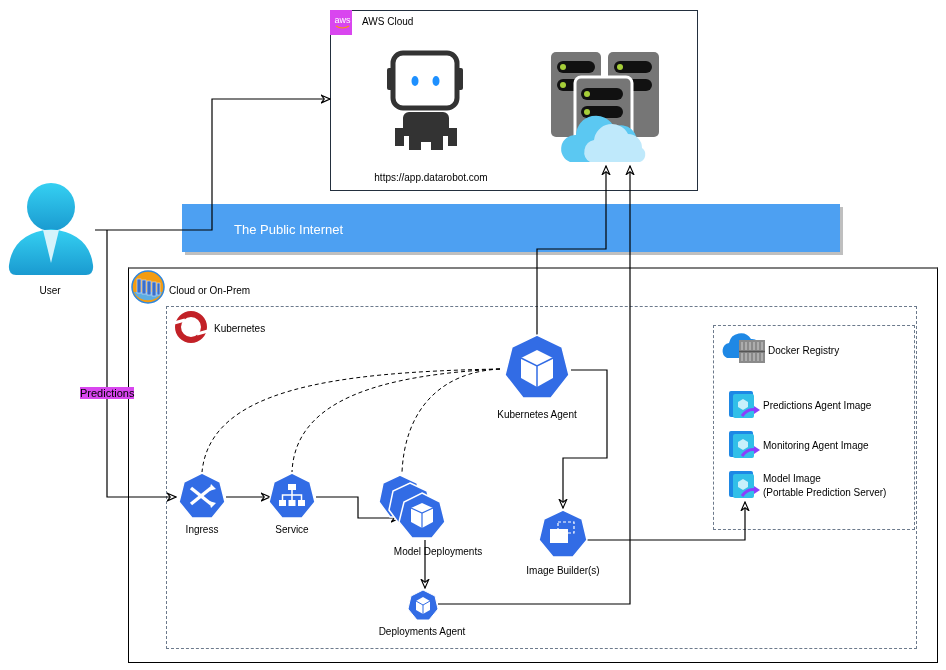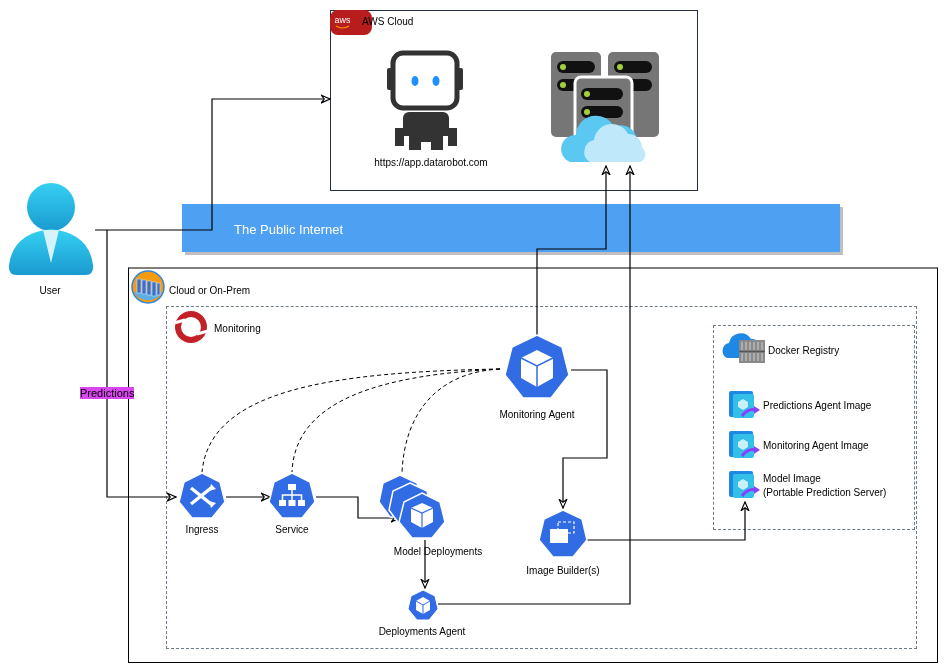--- a/index.html
+++ b/index.html
@@ -1,21 +1,21 @@
 <!DOCTYPE html>
 <html><head>
 <meta charset="utf-8">
 <style>
   html,body{margin:0;padding:0;background:#fff;}
   body{width:946px;height:670px;position:relative;overflow:hidden;font-family:"Liberation Sans",sans-serif;font-size:12px;color:#000;}
   .abs{position:absolute;}
   .lbl{position:absolute;white-space:nowrap;font-size:10px;color:#000;}
   .center{transform:translateX(-50%);text-align:center;}
   #aws-box{left:330px;top:10px;width:366px;height:179px;border:1px solid #232f3e;background:#fff;}
-  #aws-badge{left:330px;top:10px;width:42px;height:25px;background:#b91c1c;border-radius:8px;}
+  #aws-badge{left:330px;top:10px;width:22px;height:25px;background:#d946ef;}
   #internet{left:182px;top:204px;width:658px;height:48px;background:#4da0f2;box-shadow:3px 3px 0 #bfbfbf;}
   #cloud-box{left:128px;top:267px;width:808px;height:393px;border:1px solid #000;border-top:2px solid #7f7f7f;}
   #k8s-box{left:166px;top:306px;width:749px;height:341px;border:1px dashed #6c7a8c;}
   #reg-box{left:713px;top:325px;width:200px;height:203px;border:1px dashed #6c7a8c;}
   svg.overlay{position:absolute;left:0;top:0;}
 </style>
 </head>
 <body>
 
 <div id="cloud-box" class="abs"></div>
@@ -57,21 +57,21 @@
 <div class="lbl" style="left:362px;top:16px;">AWS Cloud</div>
 
 <svg class="abs" style="left:385px;top:50px;" width="80" height="102">
   <rect x="2" y="18" width="6" height="22" rx="2" fill="#333"></rect>
   <rect x="72" y="18" width="6" height="22" rx="2" fill="#333"></rect>
   <rect x="8" y="3" width="64" height="55" rx="10" fill="#fff" stroke="#333" stroke-width="5"></rect>
   <ellipse cx="30" cy="31" rx="3.5" ry="5" fill="#1e90ff"></ellipse>
   <ellipse cx="51" cy="31" rx="3.5" ry="5" fill="#1e90ff"></ellipse>
   <path d="M22,62 h36 a6,6 0 0 1 6,6 v10 h8 v18 h-9 v-10 h-5 v14 h-12 v-8 h-10 v8 h-12 v-14 h-5 v10 h-9 v-18 h8 v-10 a6,6 0 0 1 6,-6 z" fill="#333"></path>
 </svg>
-<div class="lbl center" style="left:431px;top:157px;">https://app.datarobot.com</div>
+<div class="lbl center" style="left:431px;top:172px;">https://app.datarobot.com</div>
 
 <svg class="abs" style="left:550px;top:52px;" width="110" height="115">
   <rect x="1" y="0" width="50" height="85" rx="5" fill="#767676"></rect>
   <rect x="58" y="0" width="51" height="85" rx="5" fill="#767676"></rect>
   <rect x="7" y="9" width="38" height="12" rx="6" fill="#111"></rect>
     <circle cx="13" cy="15" r="3" fill="#a6ce39"></circle>
   <rect x="7" y="27" width="38" height="12" rx="6" fill="#111"></rect>
     <circle cx="13" cy="33" r="3" fill="#a6ce39"></circle>
   <rect x="64" y="9" width="38" height="12" rx="6" fill="#111"></rect>
     <circle cx="70" cy="15" r="3" fill="#a6ce39"></circle>
@@ -114,21 +114,21 @@
       <rect x="26" y="13" width="3" height="12"></rect>
   </g>
 </svg>
 <div class="lbl" style="left:169px;top:285px;">Cloud or On-Prem</div>
 
 <svg class="abs" style="left:171px;top:309px;" width="40" height="36">
   <circle cx="20" cy="18" r="13" fill="none" stroke="#c22127" stroke-width="6"></circle>
   <path d="M3,14 L14,11" stroke="#fff" stroke-width="3"></path>
   <path d="M26,25 L37,22" stroke="#fff" stroke-width="3"></path>
 </svg>
-<div class="lbl" style="left:214px;top:323px;">Monitoring</div>
+<div class="lbl" style="left:214px;top:323px;">Kubernetes</div>
 
 <svg class="abs" style="left:178px;top:472px;" width="48" height="48">
   <path d="M24,1 L42,10 L47,30 L34,46 L14,46 L1,30 L6,10 Z" fill="#326ce5" stroke="#fff" stroke-width="1.5"></path>
   <g stroke="#fff" stroke-width="3.5" fill="none">
       <path d="M13,16 L33,32"></path>
       <path d="M13,32 L33,16"></path>
     </g>
   <path d="M33,12 L38,17 L31,19 Z M33,36 L38,31 L31,29 Z" fill="#fff"></path>
 </svg>
 <div class="lbl center" style="left:202px;top:524px;">Ingress</div>
@@ -160,21 +160,21 @@
       <path d="M13,16 L24,21 L35,16 M24,21 V36" stroke="#326ce5" stroke-width="1.2" fill="none"></path>
     </g>
 </svg>
 <div class="lbl center" style="left:438px;top:546px;">Model Deployments</div>
 
 <svg class="abs" style="left:503px;top:334px;" width="68" height="66">
   <path d="M34,1 L59,13 L66,41 L48,64 L20,64 L2,41 L9,13 Z" fill="#326ce5" stroke="#fff" stroke-width="1.5"></path>
   <path d="M34,16 L50,24 L50,44 L34,53 L18,44 L18,24 Z" fill="#fff"></path>
   <path d="M18,24 L34,32 L50,24 M34,32 V53" stroke="#326ce5" stroke-width="1.5" fill="none"></path>
 </svg>
-<div class="lbl center" style="left:537px;top:409px;">Monitoring Agent</div>
+<div class="lbl center" style="left:537px;top:409px;">Kubernetes Agent</div>
 
 <svg class="abs" style="left:538px;top:509px;" width="50" height="50">
   <path d="M25,1 L44,10 L49,31 L35,48 L15,48 L1,31 L6,10 Z" fill="#326ce5" stroke="#fff" stroke-width="1.5"></path>
   <rect x="20" y="13" width="16" height="11" fill="none" stroke="#fff" stroke-width="1.2" stroke-dasharray="3,2"></rect>
   <rect x="12" y="20" width="18" height="14" fill="#fff"></rect>
 </svg>
 <div class="lbl center" style="left:563px;top:565px;">Image Builder(s)</div>
 
 <svg class="abs" style="left:407px;top:589px;" width="32" height="32">
   <path d="M16,1 L28,7 L31,20 L22,31 L10,31 L1,20 L4,7 Z" fill="#326ce5" stroke="#fff" stroke-width="1"></path>

